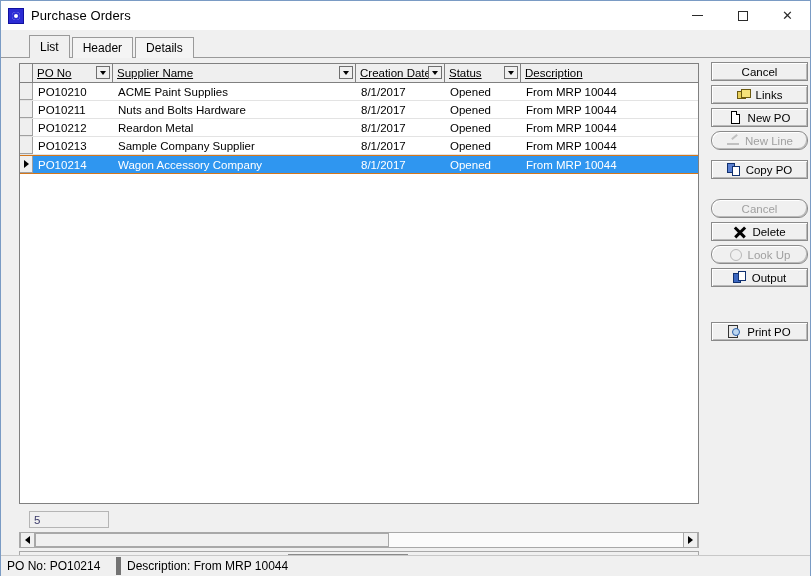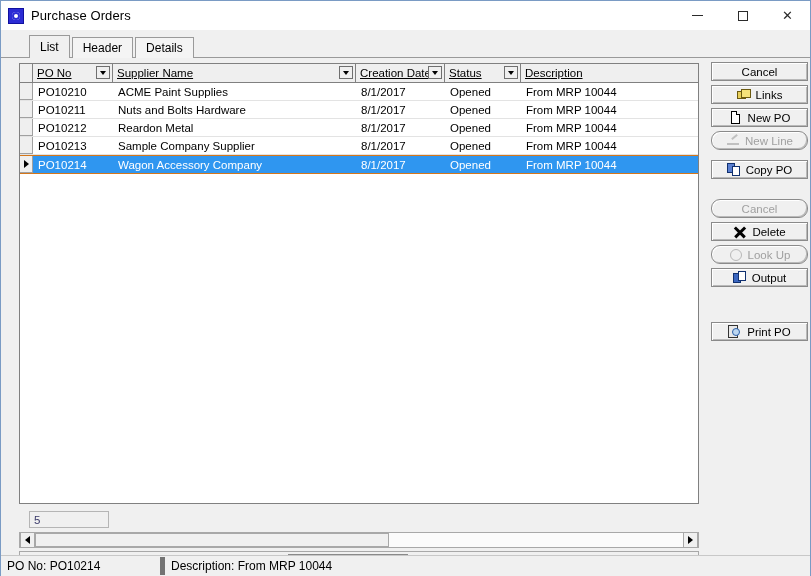--- a/index.html
+++ b/index.html
@@ -413,21 +413,21 @@
     border-top: 1px solid #c8c8c8;
     display: flex; align-items: center;
   }
   .sb-cell {
     height: 18px;
     display: flex; align-items: center;
     padding-left: 6px;
     font-size: 12px;
     box-sizing: border-box;
   }
-  .sb-cell.first { width: 164px; border-right: 5px solid #737373; }
+  .sb-cell.first { width: 120px; border-right: 5px solid #737373; }
   .sb-cell.second { flex: 1 1 auto; }
 </style>
 </head>
 <body>
 
 <div id="app">
 
   <div class="titlebar">
     <div class="title-icon"></div>
     <div class="title-text">Purchase Orders</div>

